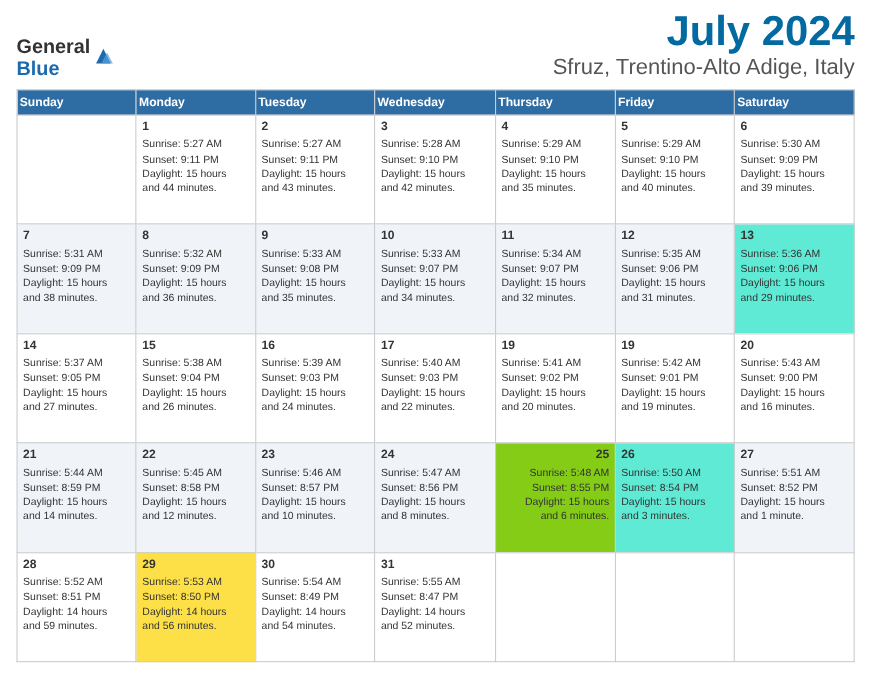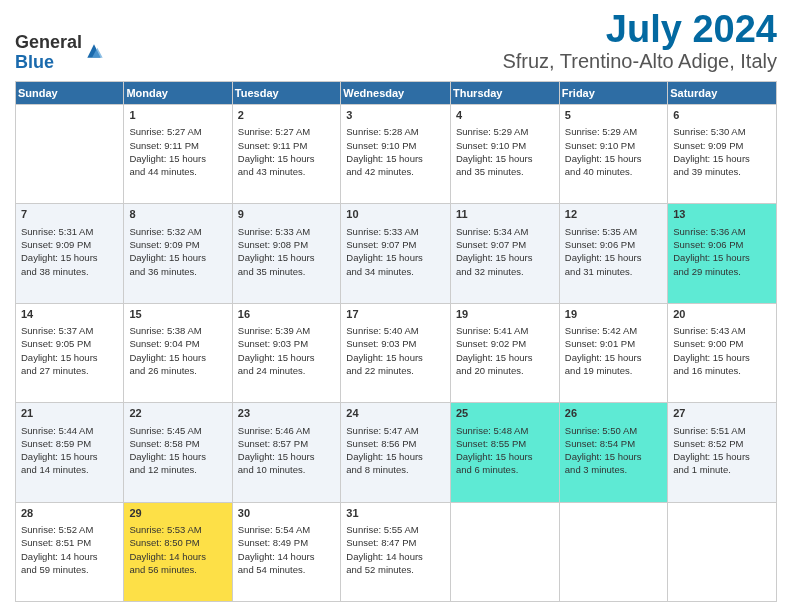--- a/index.html
+++ b/index.html
@@ -301,21 +301,21 @@
             <div>Daylight: 15 hours</div>
             <div>and 10 minutes.</div>
           </td>
           <td style="background: rgb(240, 244, 249);">
             <span class="day-number">24</span>
             <div>Sunrise: 5:47 AM</div>
             <div>Sunset: 8:56 PM</div>
             <div>Daylight: 15 hours</div>
             <div>and 8 minutes.</div>
           </td>
-          <td style="background: #5eead4;">
+          <td style="background: #84cc16; text-align: right;">
             <span class="day-number">25</span>
             <div>Sunrise: 5:48 AM</div>
             <div>Sunset: 8:55 PM</div>
             <div>Daylight: 15 hours</div>
             <div>and 6 minutes.</div>
           </td>
           <td style="background: #5eead4;">
             <span class="day-number">26</span>
             <div>Sunrise: 5:50 AM</div>
             <div>Sunset: 8:54 PM</div>

